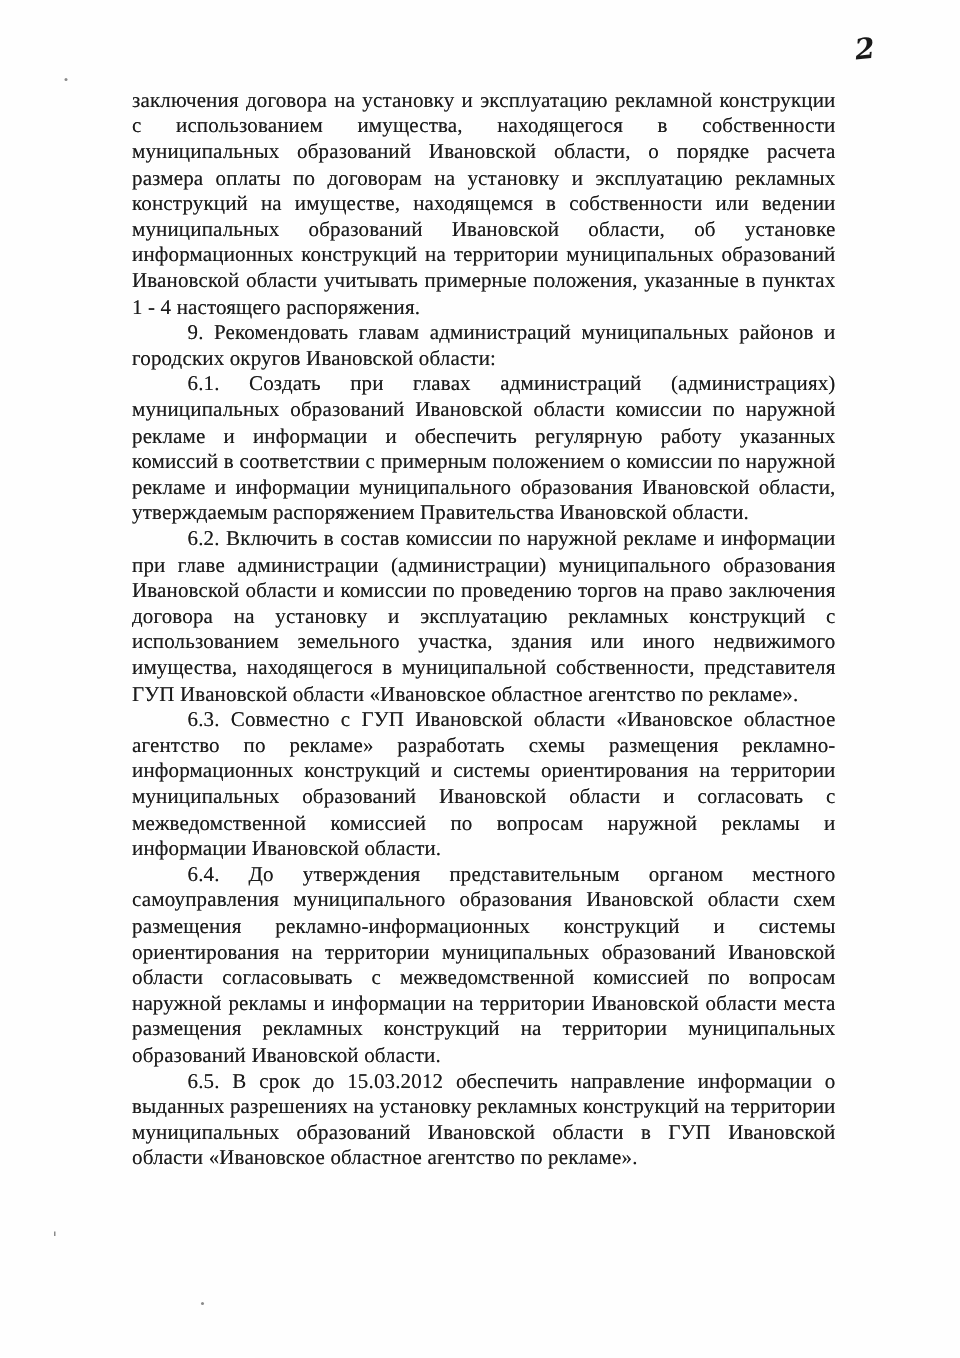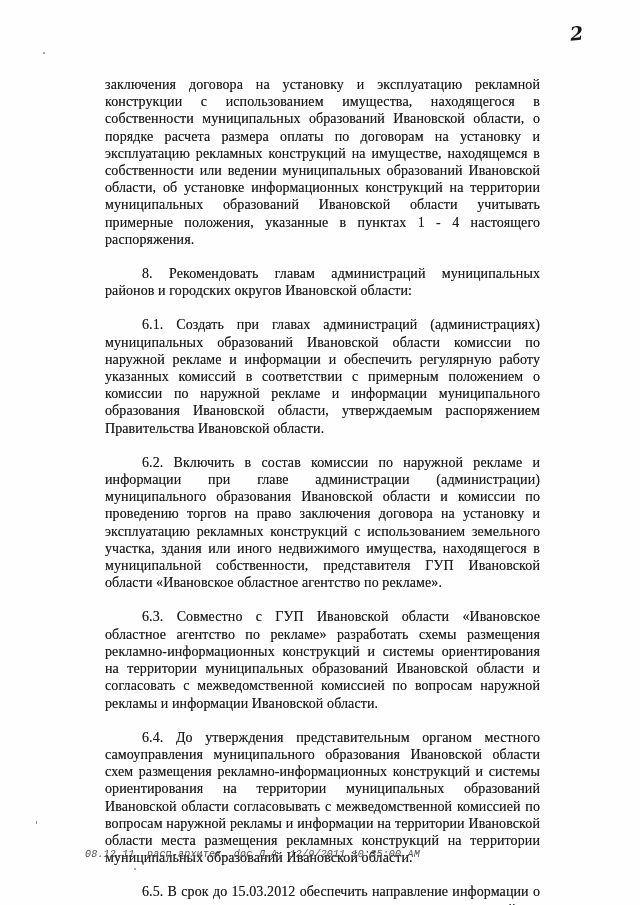--- a/index.html
+++ b/index.html
@@ -34,21 +34,21 @@
     left: 88px;
     top: 59px;
     width: 469px;
     font-size: 14px;
     line-height: 17.2px;
     text-align: justify;
     text-shadow: 0 0 0.4px rgba(0,0,0,0.55);
     letter-spacing: 0.1px;
   }
   .content p {
-    margin: 17px;
+    margin: 0;
     padding: 0;
   }
   .content p.indent {
     text-indent: 37px;
   }
   
   .footer-line {
     position: absolute;
     left: 85px;
     top: 849px;
@@ -71,27 +71,26 @@
 </style>
 </head>
 <body>
 
 <div class="page">
 
   <div class="page-number">2</div>
 
   <div class="content">
     <p>заключения договора на установку и эксплуатацию рекламной конструкции с использованием имущества, находящегося в собственности муниципальных образований Ивановской области, о порядке расчета размера оплаты по договорам на установку и эксплуатацию рекламных конструкций на имуществе, находящемся в собственности или ведении муниципальных образований Ивановской области, об установке информационных конструкций на территории муниципальных образований Ивановской области учитывать примерные положения, указанные в пунктах 1 - 4 настоящего распоряжения.</p>
-    <p class="indent">8. Рекомендовать главам администраций муниципальных районов и городских округов Ивановской области:</p>
+    <p class="indent">9. Рекомендовать главам администраций муниципальных районов и городских округов Ивановской области:</p>
     <p class="indent">6.1. Создать при главах администраций (администрациях) муниципальных образований Ивановской области комиссии по наружной рекламе и информации и обеспечить регулярную работу указанных комиссий в соответствии с примерным положением о комиссии по наружной рекламе и информации муниципального образования Ивановской области, утверждаемым распоряжением Правительства Ивановской области.</p>
     <p class="indent">6.2. Включить в состав комиссии по наружной рекламе и информации при главе администрации (администрации) муниципального образования Ивановской области и комиссии по проведению торгов на право заключения договора на установку и эксплуатацию рекламных конструкций с использованием земельного участка, здания или иного недвижимого имущества, находящегося в муниципальной собственности, представителя ГУП Ивановской области «Ивановское областное агентство по рекламе».</p>
     <p class="indent">6.3. Совместно с ГУП Ивановской области «Ивановское областное агентство по рекламе» разработать схемы размещения рекламно-информационных конструкций и системы ориентирования  на территории муниципальных образований Ивановской области и согласовать с межведомственной комиссией по вопросам наружной рекламы и информации Ивановской области.</p>
     <p class="indent">6.4. До утверждения представительным органом местного самоуправления муниципального образования Ивановской области схем размещения рекламно-информационных конструкций и системы ориентирования  на территории муниципальных образований Ивановской области согласовывать с межведомственной комиссией по вопросам наружной рекламы и информации на территории Ивановской области места размещения рекламных конструкций на территории муниципальных образований Ивановской области.</p>
     <p class="indent">6.5. В срок до 15.03.2012 обеспечить направление информации о выданных разрешениях на установку рекламных конструкций на территории муниципальных образований Ивановской области в ГУП Ивановской области «Ивановское областное агентство по рекламе».</p>
   </div>
 
-  <div class="footer-line">08.12.11  расп-архитек..doc Л.А. 12/9/2011 10:35:00 AM</div>
 
   <div class="speck s1"></div>
   <div class="speck s2"></div>
   <div class="speck s3"></div>
 
 </div>
 
 </body></html>

